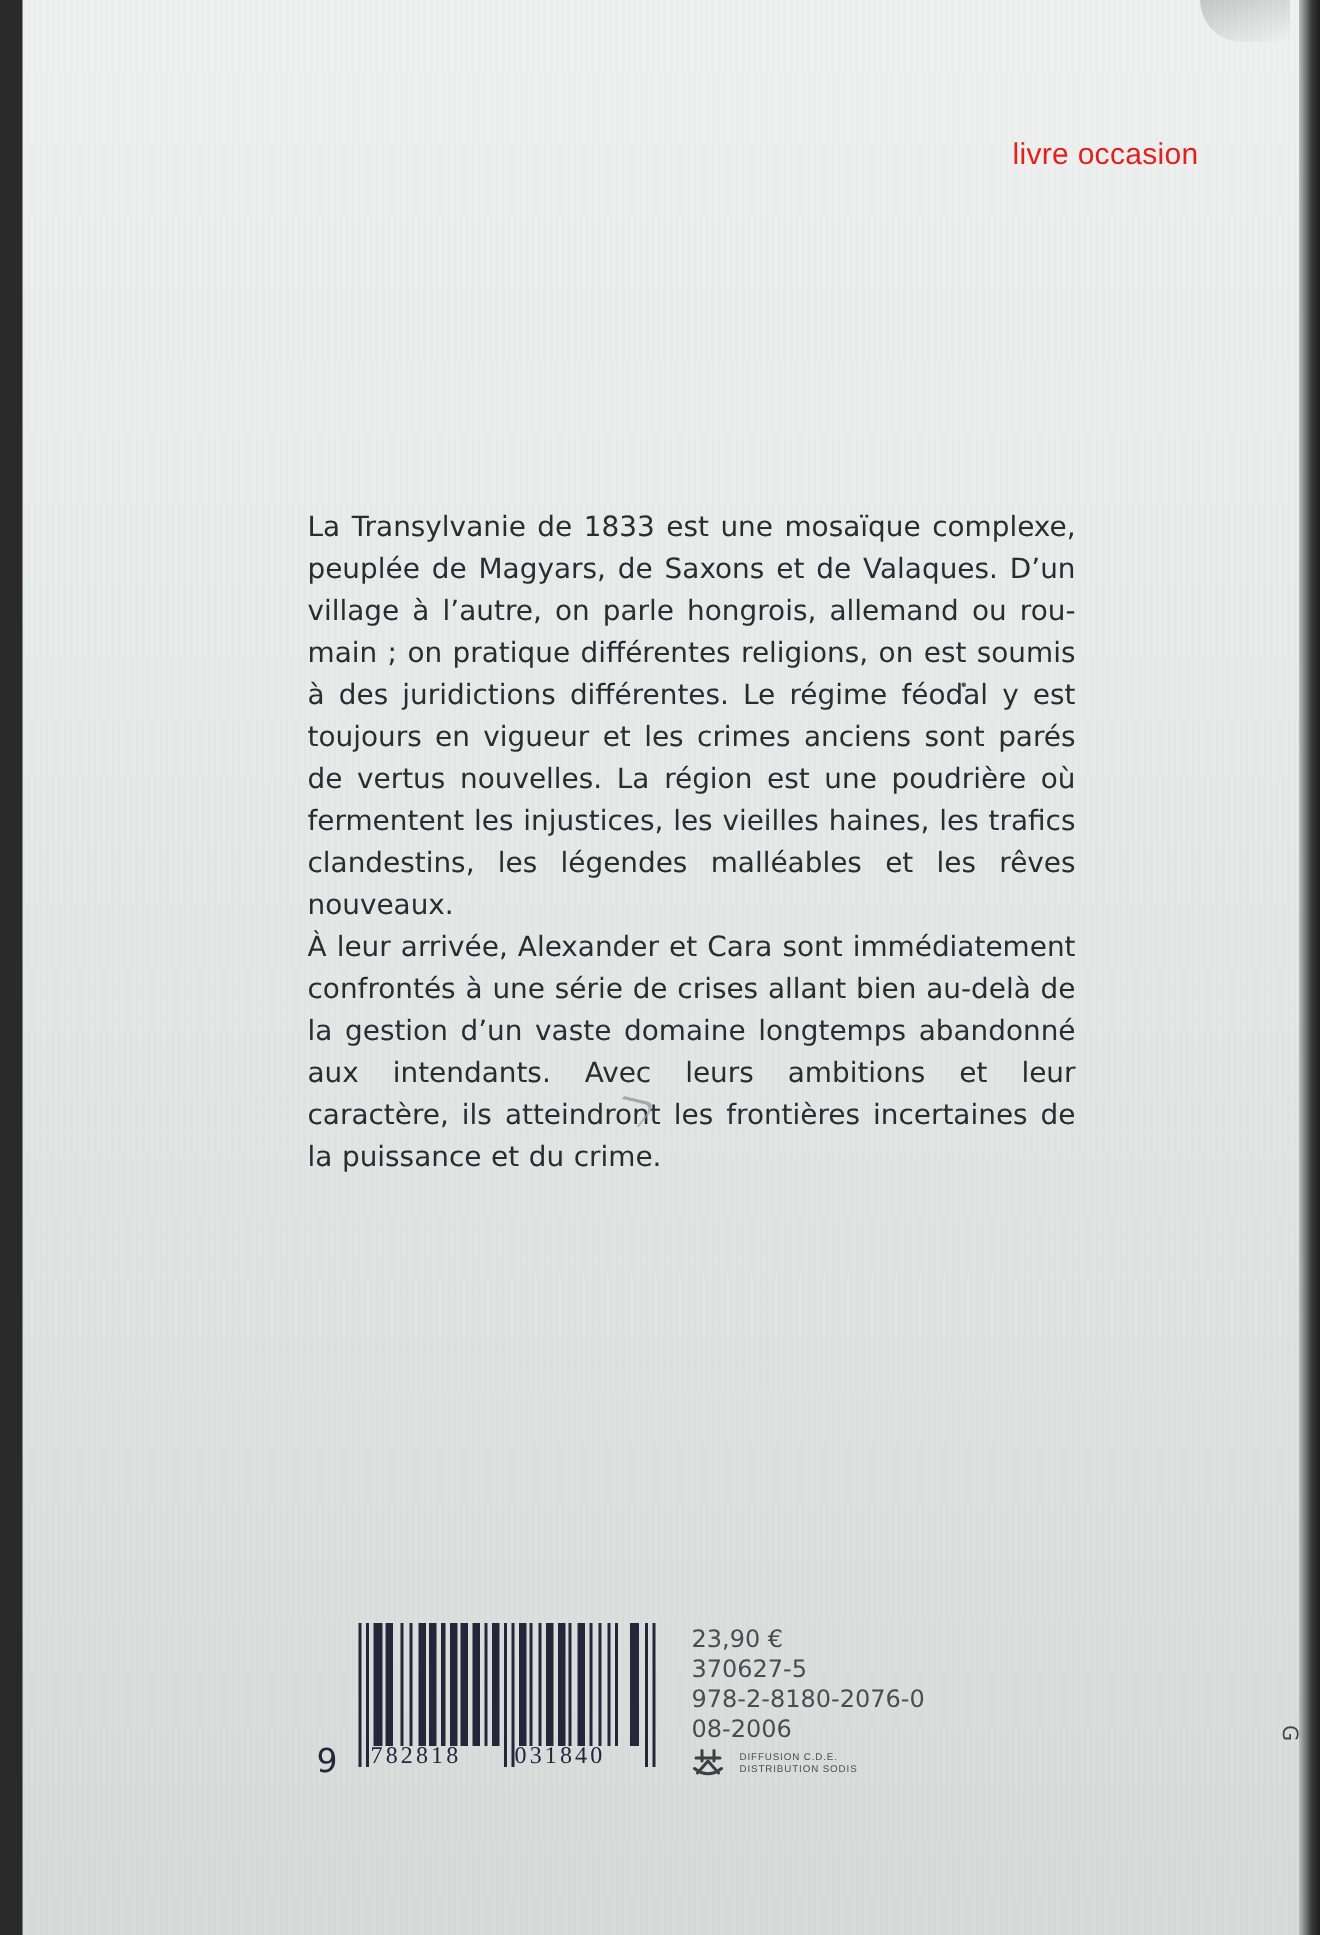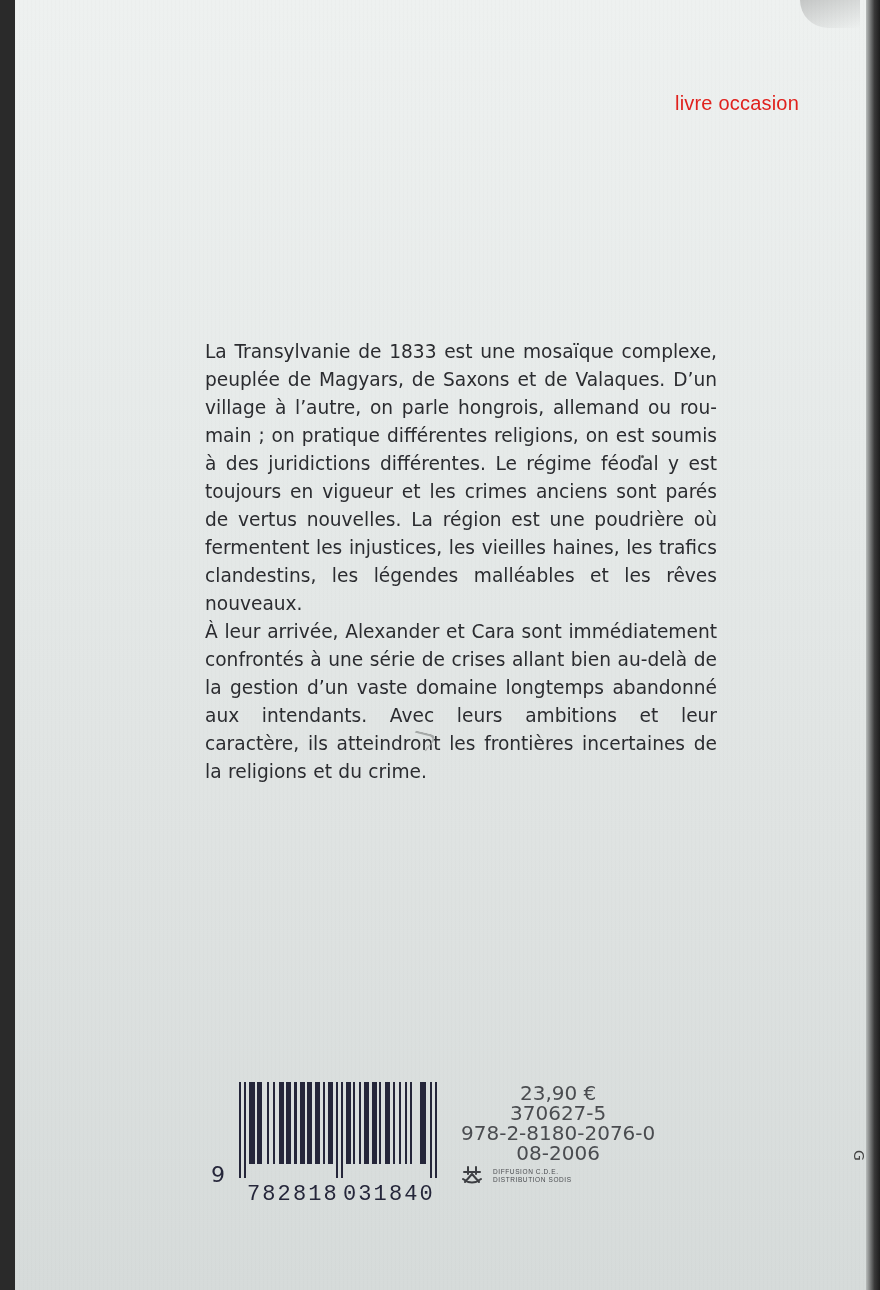--- a/index.html
+++ b/index.html
@@ -44,47 +44,46 @@
     border-top: 2px solid #8b8f8e; border-right: 2px solid #9a9e9d;
     transform: skewX(-30deg) rotate(12deg); border-top-right-radius: 8px; opacity: 0.7;
   }
   .dot { position: absolute; width: 3px; height: 3px; border-radius: 50%; background: #555; }
   .barcode-block { position: absolute; left: 196px; top: 1082px; width: 236px; height: 110px; }
   .bars { position: absolute; left: 28px; top: 0; height: 90px; width: 206px; display: flex; align-items: flex-start; }
   .bars span { display: block; background: #25263a; height: 82px; }
   .bars span.guard { height: 96px; }
   .bc-digits {
     position: absolute; top: 80px; left: 0;
-    font-family: Liberation Mono, monospace; font-size: 22px; color: #25263a;
-    letter-spacing: 2.1px; white-space: pre; margin-top: 20px;
+    font-family: Liberation Serif, serif; font-size: 16px; color: #25263a;
+    letter-spacing: 2.1px; white-space: pre;
   }
   .bc-first { position: absolute; left: 0; top: 80px; font-size: 22px; color: #25263a; }
   .pubinfo {
     position: absolute; left: 446px; top: 1083px;
-    color: #4a4c50; font-size: 20px; line-height: 20px;
+    color: #4a4c50; font-size: 16px; line-height: 20px;
     font-family: "DejaVu Sans", sans-serif;
-    text-align: center;
   }
   .pubinfo div { white-space: nowrap; }
   .distrib { position: absolute; left: 446px; top: 1166px; display: flex; align-items: center; gap: 10px; }
   .distrib-logo { width: 22px; height: 20px; }
   .distrib-text { font-size: 6.5px; line-height: 8px; color: #4a4c50; letter-spacing: 0.6px; font-family: Liberation Sans, sans-serif; }
   .spine-mark { position: absolute; left: 852px; top: 1150px; font-size: 14px; color: #444; transform: rotate(90deg); transform-origin: left top; }
 </style>
 </head>
 <body>
 
 <div class="cover">
   <div class="corner-fold"></div>
 
   <div class="stamp">livre occasion</div>
 
   <div class="blurb">
     <p>La Transylvanie de 1833 est une mosaïque complexe, peuplée de Magyars, de Saxons et de Valaques. D’un village à l’autre, on parle hongrois, allemand ou rou­main ; on pratique différentes religions, on est soumis à des juridictions différentes. Le régime féodal y est toujours en vigueur et les crimes anciens sont parés de vertus nouvelles. La région est une poudrière où fermentent les injustices, les vieilles haines, les tra­fics clandestins, les légendes malléables et les rêves nouveaux.</p>
-    <p>À leur arrivée, Alexander et Cara sont immédia­tement confrontés à une série de crises allant bien au-delà de la gestion d’un vaste domaine longtemps abandonné aux intendants. Avec leurs ambitions et leur caractère, ils atteindront les frontières incer­taines de la religions et du crime.</p>
+    <p>À leur arrivée, Alexander et Cara sont immédia­tement confrontés à une série de crises allant bien au-delà de la gestion d’un vaste domaine longtemps abandonné aux intendants. Avec leurs ambitions et leur caractère, ils atteindront les frontières incer­taines de la puissance et du crime.</p>
   </div>
 
   <div class="dot" style="left:626px; top:455px;"></div>
   <div class="scuff"></div>
 
   <div class="barcode-block">
     <div class="bars">
       <span class="guard" style="width:2px;margin-right:3px"></span>
         <span class="guard" style="width:2px;margin-right:3px"></span>
       <span style="width:6px;margin-right:2px"></span>

